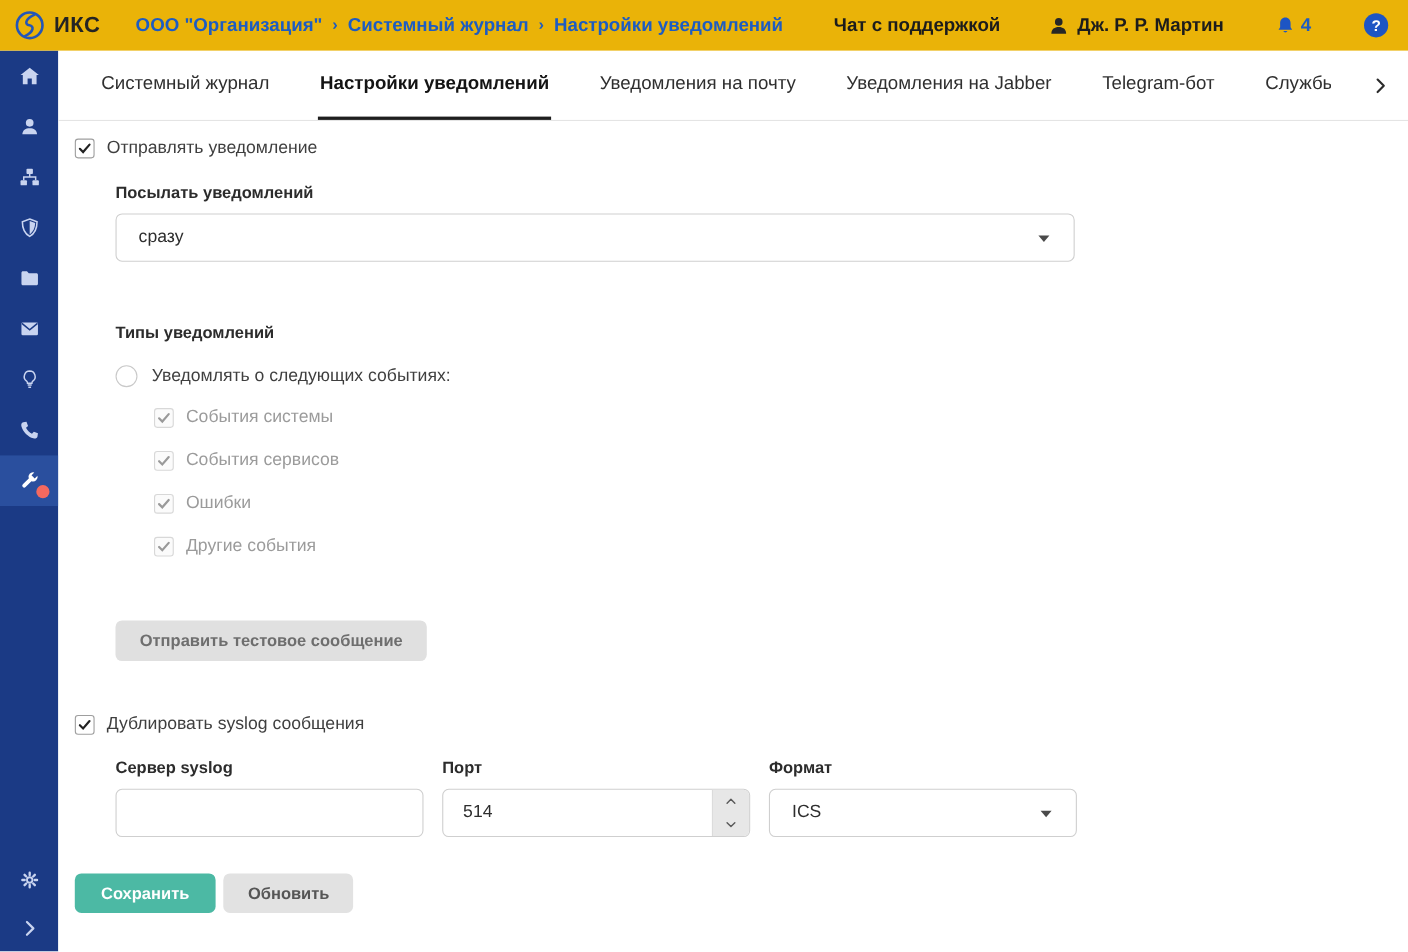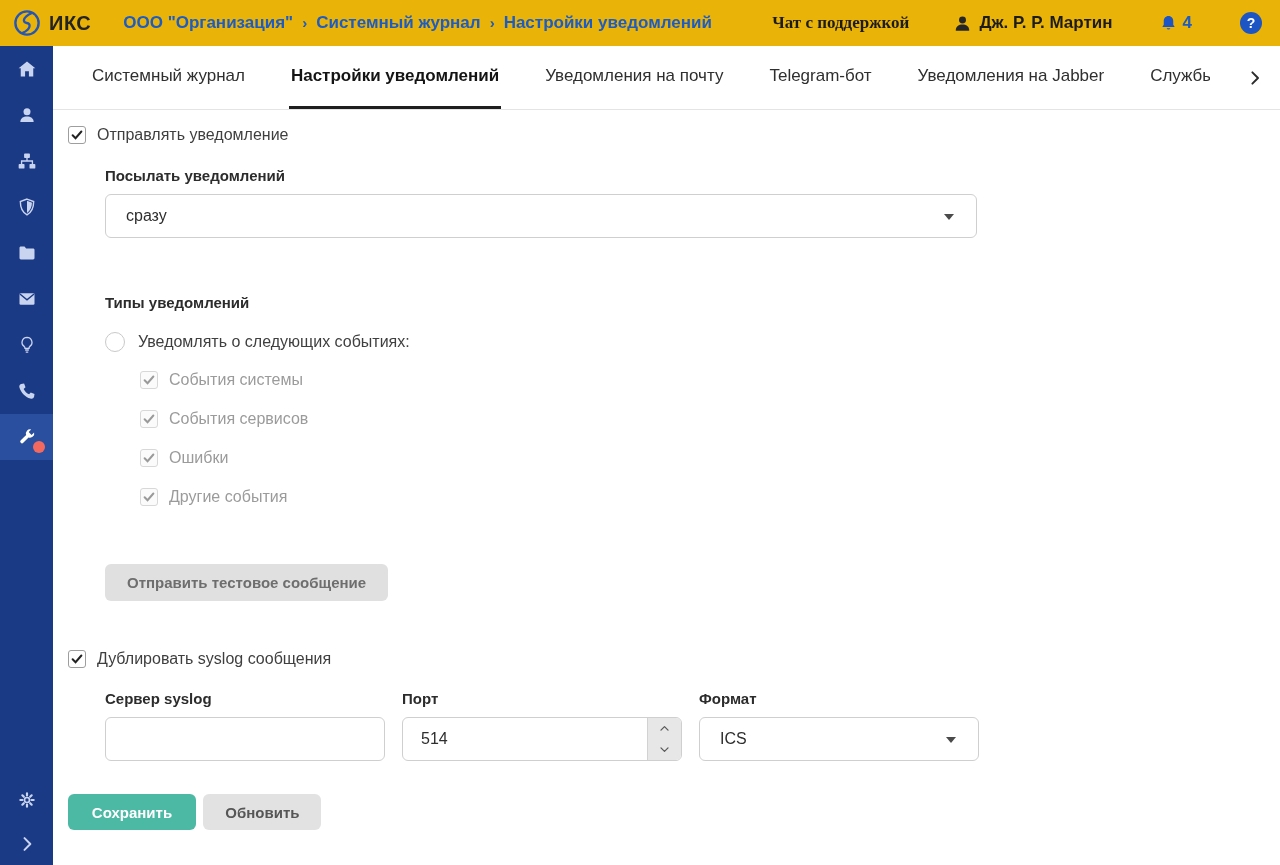--- a/index.html
+++ b/index.html
@@ -15,21 +15,21 @@
     position:absolute;top:0;left:0;right:0;height:46px;background:#eab308;
     display:flex;align-items:center;padding:0 18px 0 12px;box-sizing:border-box;z-index:5;
   }
   .logo{display:flex;align-items:center;gap:7px;}
   .logo-mark{width:30px;height:30px;display:block;}
   .logo-text{font-size:20px;font-weight:800;color:#242424;letter-spacing:.5px;}
   .breadcrumb{display:flex;align-items:center;margin-left:32px;gap:9px;font-size:17px;font-weight:700;}
   .crumb{color:#1d5cc2;cursor:pointer;white-space:nowrap;}
   .crumb-sep{color:#1d5cc2;font-size:15px;font-weight:800;transform:translateY(-1px);}
   .hdr-right{margin-left:auto;display:flex;align-items:center;}
-  .support-chat{font-size:17px;font-weight:700;color:#1c1c1c;cursor:pointer;margin-right:44px;white-space:nowrap;font-family:Liberation Serif, serif;}
+  .support-chat{font-size:17px;font-weight:700;color:#1c1c1c;cursor:pointer;margin-right:44px;white-space:nowrap;}
   .user{display:flex;align-items:center;gap:7px;margin-right:46px;cursor:pointer;}
   .user-name{font-size:17px;font-weight:700;color:#1c1c1c;white-space:nowrap;}
   .bell-wrap{display:flex;align-items:center;gap:5px;margin-right:48px;cursor:pointer;}
   .bell-count{color:#1d5cc2;font-size:17px;font-weight:700;}
   .help-circle{
     width:22px;height:22px;border-radius:50%;background:#1d55c4;color:#fff;
     font-size:14px;font-weight:800;display:flex;align-items:center;justify-content:center;cursor:pointer;
   }
 
   
@@ -242,22 +242,22 @@
       </svg>
     </div>
   </div>
 
   <div class="main">
 
     <div class="tabbar">
       <div class="tab">Системный журнал</div>
       <div class="tab active">Настройки уведомлений</div>
       <div class="tab">Уведомления на почту</div>
+      <div class="tab">Уведомления на Jabber</div>
       <div class="tab">Telegram-бот</div>
-      <div class="tab">Уведомления на Jabber</div>
       <div class="tab truncated">Службы</div>
       <div class="tab-scroll">
         <svg viewBox="0 0 24 24">
           <path d="M8.5 4.5 L16 12 L8.5 19.5" stroke="#2b2b2b" stroke-width="2.6" fill="none" stroke-linecap="round" stroke-linejoin="round"></path>
         </svg>
       </div>
     </div>
 
     <div class="content">
 

